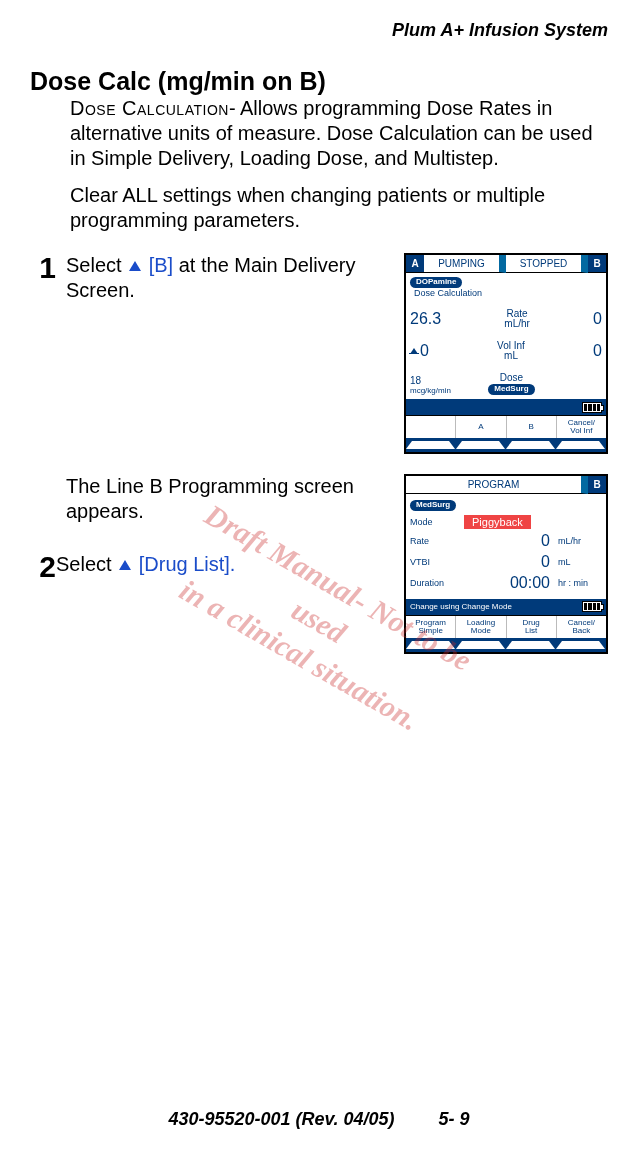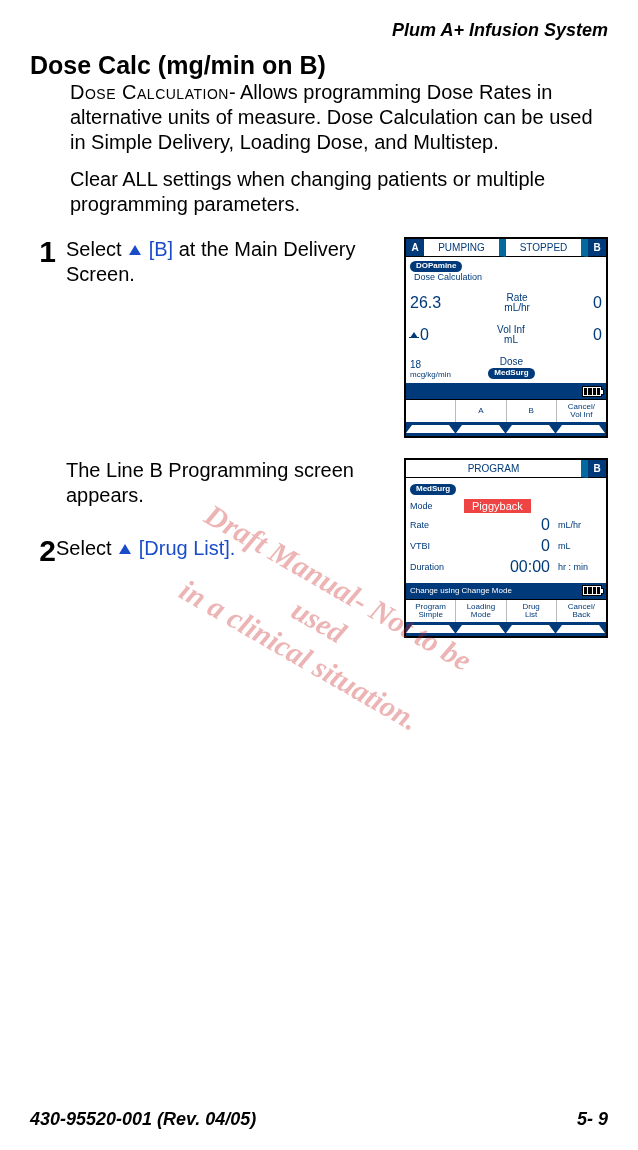--- a/index.html
+++ b/index.html
@@ -17,21 +17,21 @@
     box-sizing: border-box;
     width: 100%;
     height: 100%;
     position: relative;
   }
   .running-head {
     text-align: right;
     font-style: italic;
     font-weight: bold;
     font-size: 18px;
-    margin-bottom: 10px;
+    margin-bottom: 26px;
   }
   .section-title {
     font-size: 25px;
     font-weight: bold;
     margin: 4px 0 0 0;
   }
   .intro {
     font-size: 20px;
     margin: 0 0 12px 40px;
     line-height: 1.25;
@@ -220,21 +220,21 @@
     text-align:center;
     line-height:1.3;
     pointer-events:none;
   }
   .footer {
     position:absolute;
     bottom:20px;
     left:30px;
     right:30px;
     display:flex;
-    justify-content:space-between;
+    justify-content:center;
     font-style:italic;
     font-weight:bold;
     font-size:18px;
     gap:44px;
   }
   .bell{
     display:inline-block;
     width:0;height:0;
     border-left:4px solid transparent;
     border-right:4px solid transparent;

